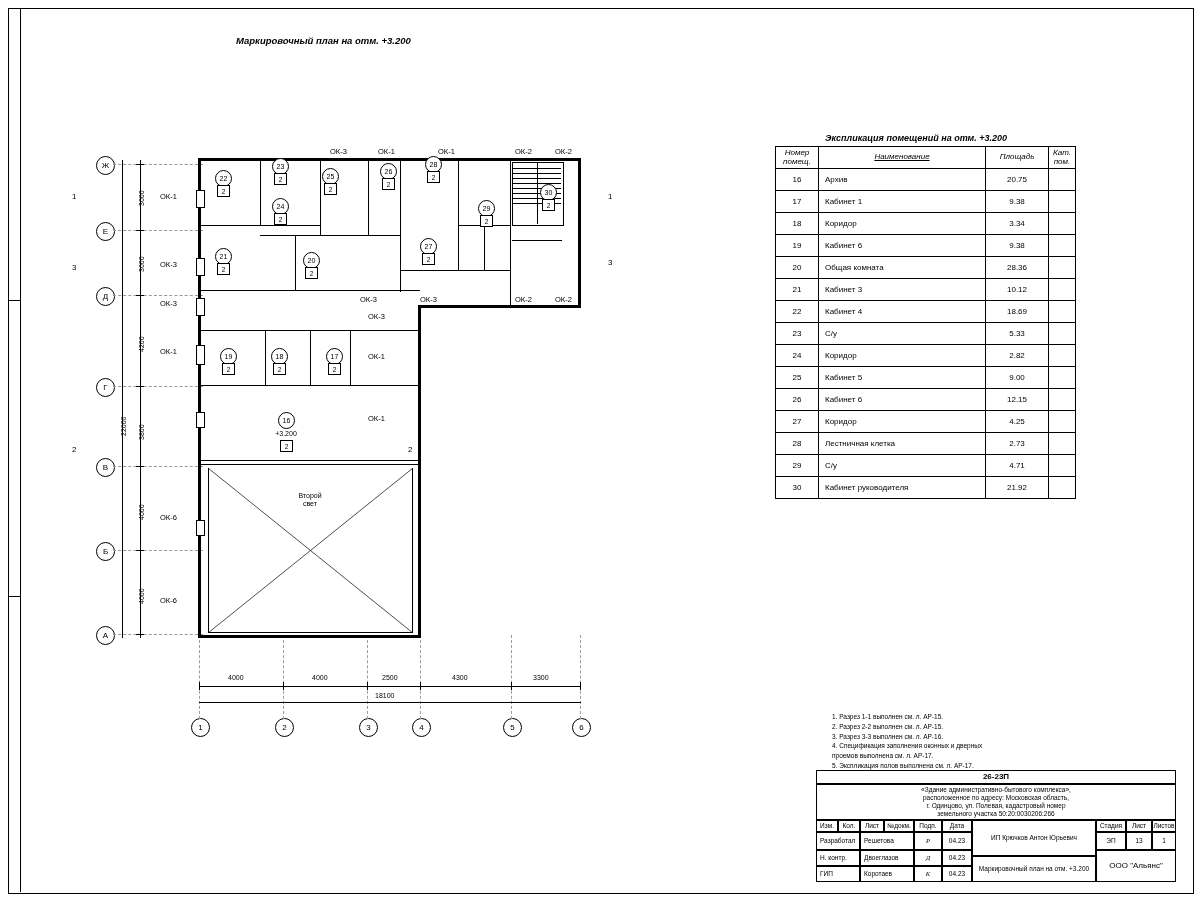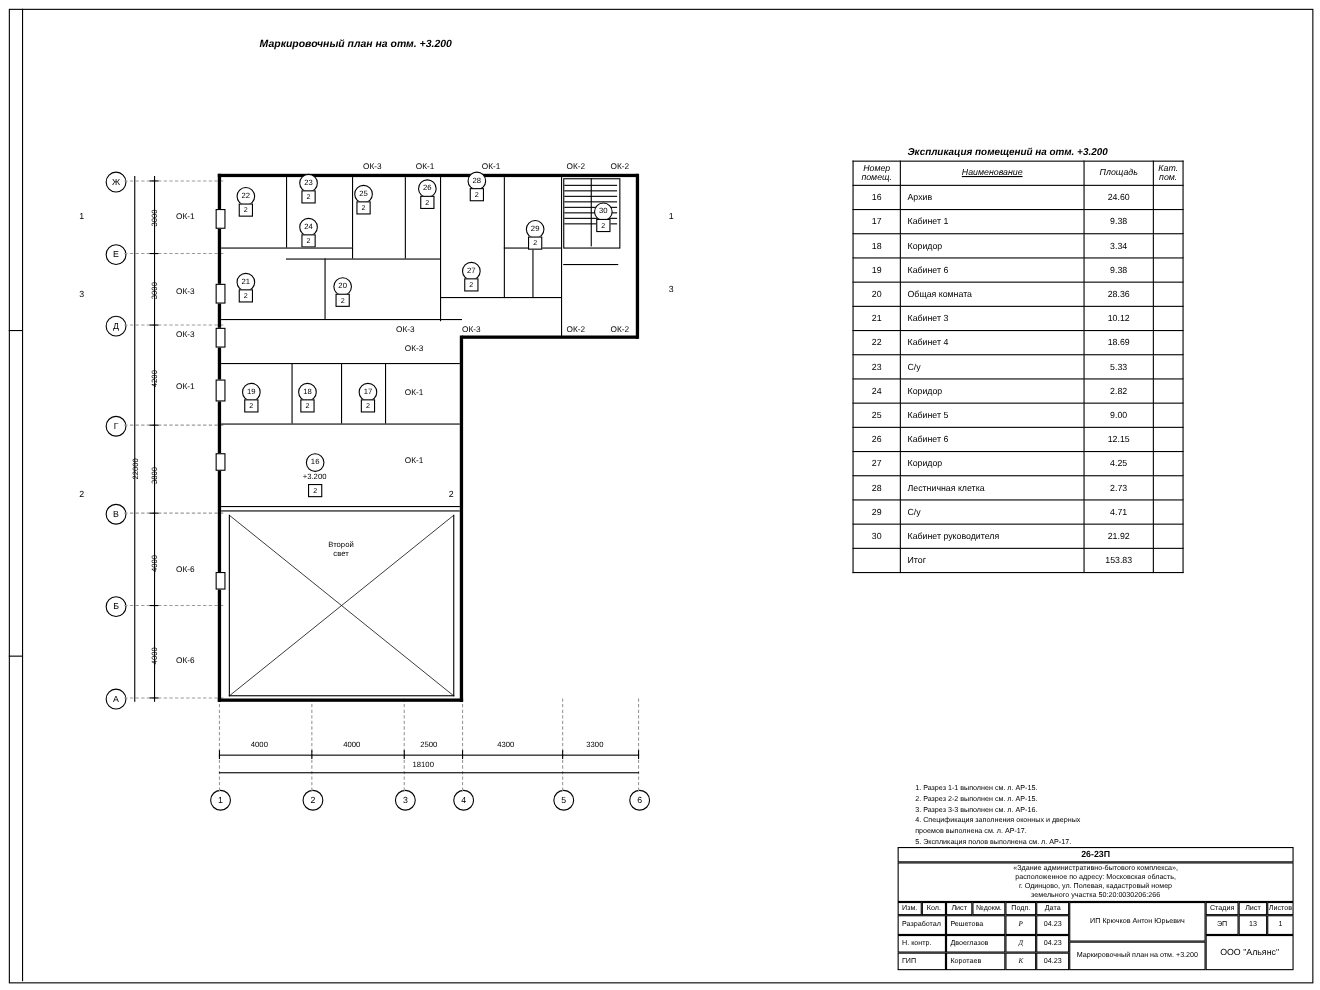--- a/index.html
+++ b/index.html
@@ -279,21 +279,21 @@
         <th class="c-num">Номер помещ.</th>
         <th class="c-name" style="text-align:center;padding-left:0 !important;text-decoration:underline;">Наименование</th>
         <th class="c-area">Площадь</th>
         <th class="c-cat">Кат. пом.</th>
       </tr>
     </thead>
     <tbody id="expl-body">
         <tr>
           <td class="c-num">16</td>
           <td class="c-name">Архив</td>
-          <td class="c-area">24.60</td>
+          <td class="c-area">20.75</td>
           <td class="c-cat"></td>
         </tr>
         <tr>
           <td class="c-num">17</td>
           <td class="c-name">Кабинет 1</td>
           <td class="c-area">9.38</td>
           <td class="c-cat"></td>
         </tr>
         <tr>
           <td class="c-num">18</td>
@@ -364,26 +364,20 @@
         <tr>
           <td class="c-num">29</td>
           <td class="c-name">С/у</td>
           <td class="c-area">4.71</td>
           <td class="c-cat"></td>
         </tr>
         <tr>
           <td class="c-num">30</td>
           <td class="c-name">Кабинет руководителя</td>
           <td class="c-area">21.92</td>
-          <td class="c-cat"></td>
-        </tr>
-        <tr>
-          <td class="c-num"></td>
-          <td class="c-name">Итог</td>
-          <td class="c-area">153.83</td>
           <td class="c-cat"></td>
         </tr>
       </tbody>
   </table>
 
   <div class="notes">
     <div>1. Разрез 1-1 выполнен см. л. АР-15.</div>
     <div>2. Разрез 2-2 выполнен см. л. АР-15.</div>
     <div>3. Разрез 3-3 выполнен см. л. АР-16.</div>
     <div>4. Спецификация заполнения оконных и дверных</div>

